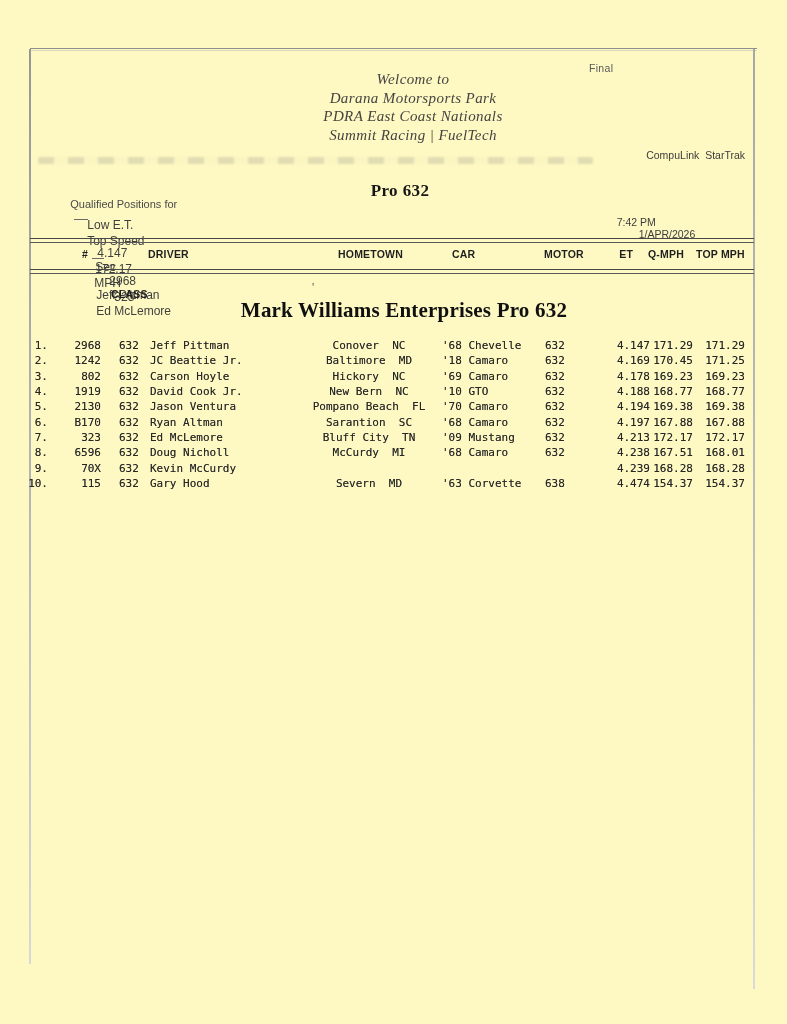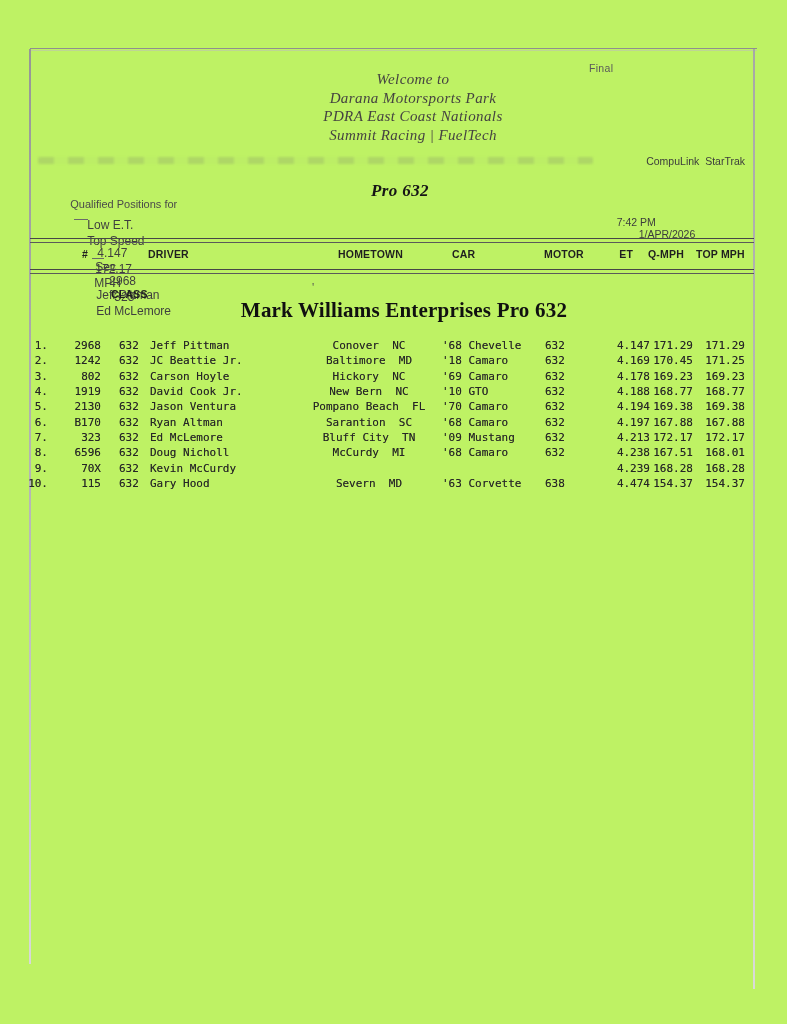--- a/index.html
+++ b/index.html
@@ -1,38 +1,38 @@
 <!DOCTYPE html>
 <html><head>
 <meta charset="utf-8">
 <style>
   html,body{margin:0;padding:0;background:#ffffff;}
   .sheet{
     position:relative;width:787px;height:1024px;overflow:hidden;
-    background:#bef264;
+    background:#fef9c3;
     font-family:"Liberation Sans",sans-serif;color:#222;
   }
   
   .edge-top{position:absolute;left:30px;top:48px;width:727px;height:1px;background:#8f8f8f;box-shadow:0 2px 0 rgba(190,190,190,.55);}
   .edge-left{position:absolute;left:29px;top:49px;width:2px;height:915px;background:linear-gradient(180deg,#969696,#c4c4c4 70%,#d8d8d8);}
   .edge-right{position:absolute;left:753px;top:49px;width:2px;height:940px;background:linear-gradient(180deg,#a7a7a7,#c0c0c0 60%,#dadada);}
 
   .final-label{position:absolute;left:589px;top:62px;font-size:10.5px;color:#5a5a5a;letter-spacing:.3px;}
 
   .welcome{position:absolute;left:263px;top:70px;width:300px;text-align:center;
     font-family:"Liberation Serif",serif;font-style:italic;font-size:15px;line-height:18.5px;color:#454341;letter-spacing:.4px;}
 
   .ghost-line{position:absolute;left:38px;top:157px;width:555px;height:7px;border-radius:2px;
     background:repeating-linear-gradient(90deg,rgba(110,110,110,.20) 0 16px,rgba(150,150,150,.04) 16px 30px);
     filter:blur(1.2px);}
-  .timing-brand{position:absolute;left:615px;top:155px;width:130px;text-align:right;font-size:10.5px;color:#3c3c3c;white-space:pre;}
+  .timing-brand{position:absolute;left:615px;top:149px;width:130px;text-align:right;font-size:10.5px;color:#3c3c3c;white-space:pre;}
 
   .qual-label{position:absolute;left:58px;top:186px;font-size:11px;color:#4a4a4a;white-space:pre;}
   .class-title{position:absolute;left:330px;top:181px;width:140px;text-align:center;
-    font-family:"Liberation Serif",serif;font-weight:bold;font-size:17px;color:#161616;letter-spacing:.4px;font-style:italic;}
+    font-family:"Liberation Serif",serif;font-weight:bold;font-size:17px;color:#161616;letter-spacing:.4px;}
   .stat-line{position:absolute;font-size:12px;color:#3f3f3f;white-space:pre;}
   .blank{display:inline-block;border-bottom:1px solid #6a6a6a;height:9px;vertical-align:baseline;}
   .timestamp{position:absolute;left:605px;top:204px;font-size:10.5px;color:#3c3c3c;white-space:pre;}
   .timestamp .date{margin-left:22px;}
 
   .rule{position:absolute;left:30px;width:724px;height:3px;border-top:1px solid #474747;border-bottom:1px solid #5a5a5a;}
   .rule-a{top:238px;}
   .rule-b{top:269px;}
 
   .thead{position:absolute;left:0;top:248px;width:787px;height:14px;font-size:10.5px;font-weight:bold;color:#1f1f1f;letter-spacing:.2px;}

